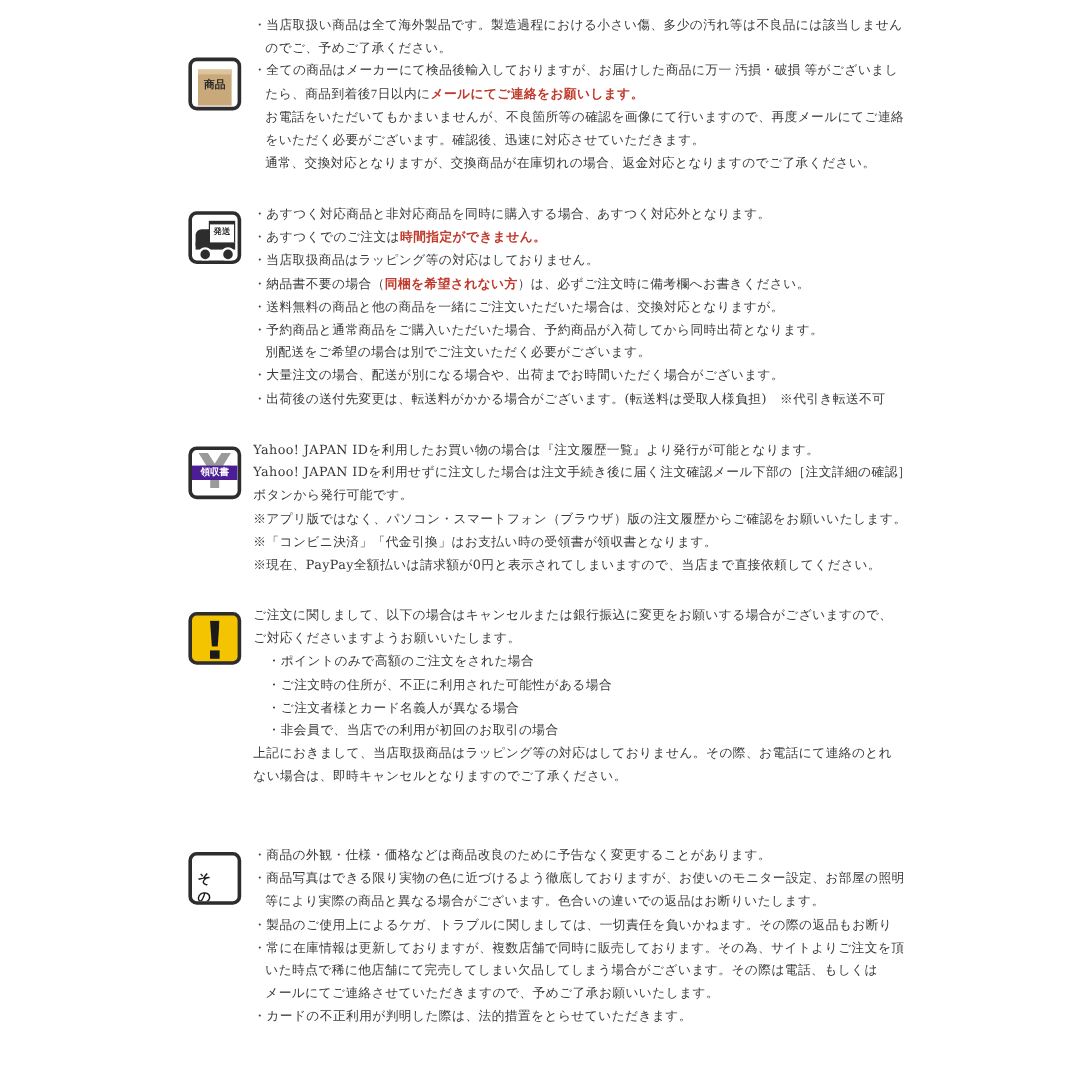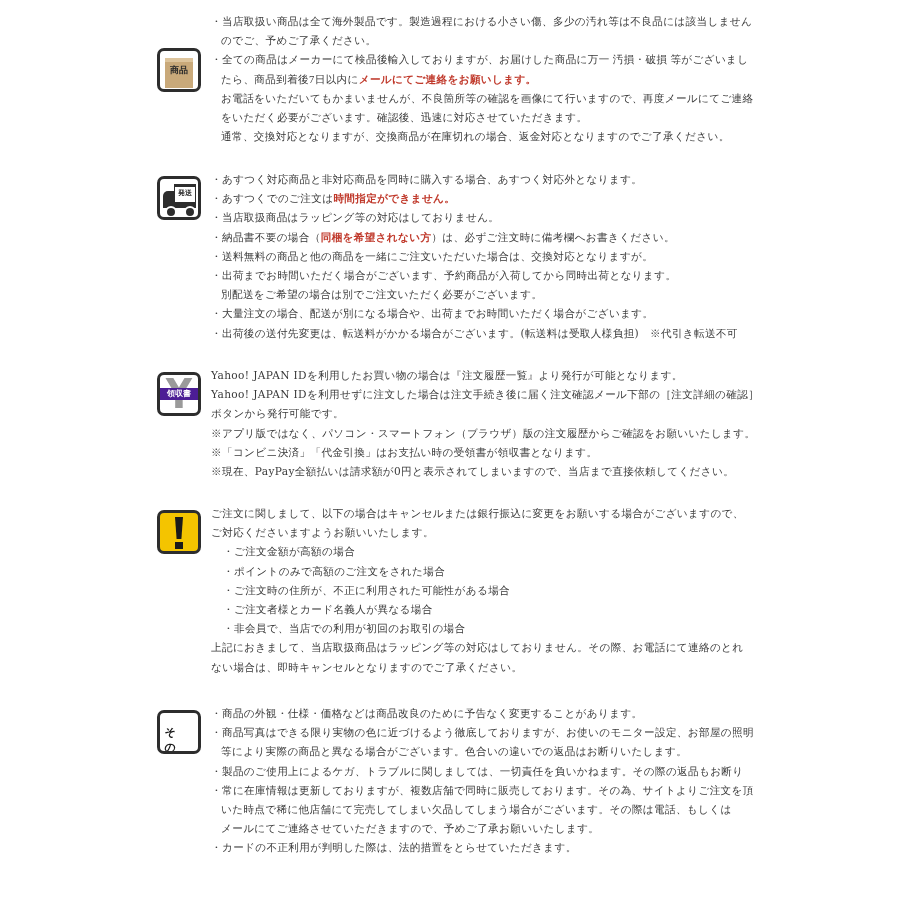--- a/index.html
+++ b/index.html
@@ -65,21 +65,21 @@
     <div class="base"></div>
     <div class="w1"></div>
     <div class="w2"></div>
   </div>
   <div class="lines" style="top:-6px;">
     <div class="line">・あすつく対応商品と非対応商品を同時に購入する場合、あすつく対応外となります。</div>
     <div class="line"><span>・あすつくでのご注文は</span><span class="red">時間指定ができません。</span></div>
     <div class="line">・当店取扱商品はラッピング等の対応はしておりません。</div>
     <div class="line"><span>・納品書不要の場合（</span><span class="red">同梱を希望されない方</span><span>）は、必ずご注文時に備考欄へお書きください。</span></div>
     <div class="line">・送料無料の商品と他の商品を一緒にご注文いただいた場合は、交換対応となりますが。</div>
-    <div class="line">・出荷までお時間いただく場合がございます、予約商品が入荷してから同時出荷となります。</div>
+    <div class="line">・予約商品と通常商品をご購入いただいた場合、予約商品が入荷してから同時出荷となります。</div>
     <div class="line indent1">別配送をご希望の場合は別でご注文いただく必要がございます。</div>
     <div class="line">・大量注文の場合、配送が別になる場合や、出荷までお時間いただく場合がございます。</div>
     <div class="line">・出荷後の送付先変更は、転送料がかかる場合がございます。(転送料は受取人様負担)　※代引き転送不可</div>
   </div>
 </div>
 
 <div class="section" style="top:372px;">
   <div class="icon yen-icon" style="top:0;">
     <div class="yen">¥</div>
     <div class="rl">領収書</div>
@@ -95,21 +95,20 @@
 </div>
 
 <div class="section" style="top:510px;">
   <div class="icon warn-icon" style="top:0;">
     <div class="bar"></div>
     <div class="dot"></div>
   </div>
   <div class="lines" style="top:-6px;font-family:Liberation Serif, serif;">
     <div class="line">ご注文に関しまして、以下の場合はキャンセルまたは銀行振込に変更をお願いする場合がございますので、</div>
     <div class="line">ご対応くださいますようお願いいたします。</div>
-    <div class="line indent2">・ご注文金額が高額の場合</div>
     <div class="line indent2">・ポイントのみで高額のご注文をされた場合</div>
     <div class="line indent2">・ご注文時の住所が、不正に利用された可能性がある場合</div>
     <div class="line indent2">・ご注文者様とカード名義人が異なる場合</div>
     <div class="line indent2">・非会員で、当店での利用が初回のお取引の場合</div>
     <div class="line">上記におきまして、当店取扱商品はラッピング等の対応はしておりません。その際、お電話にて連絡のとれ</div>
     <div class="line">ない場合は、即時キャンセルとなりますのでご了承ください。</div>
   </div>
 </div>
 
 <div class="section" style="top:710px;">

